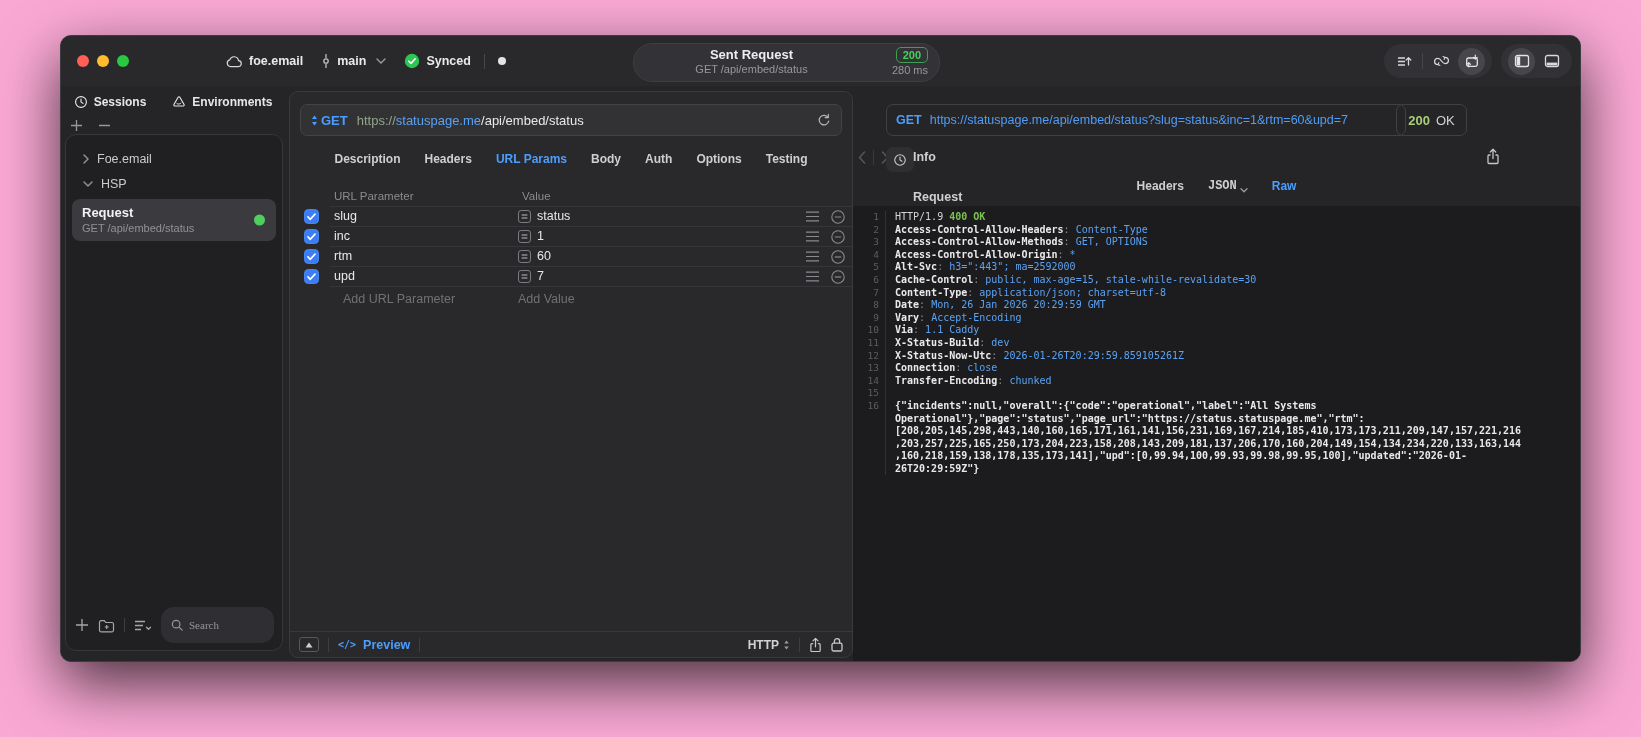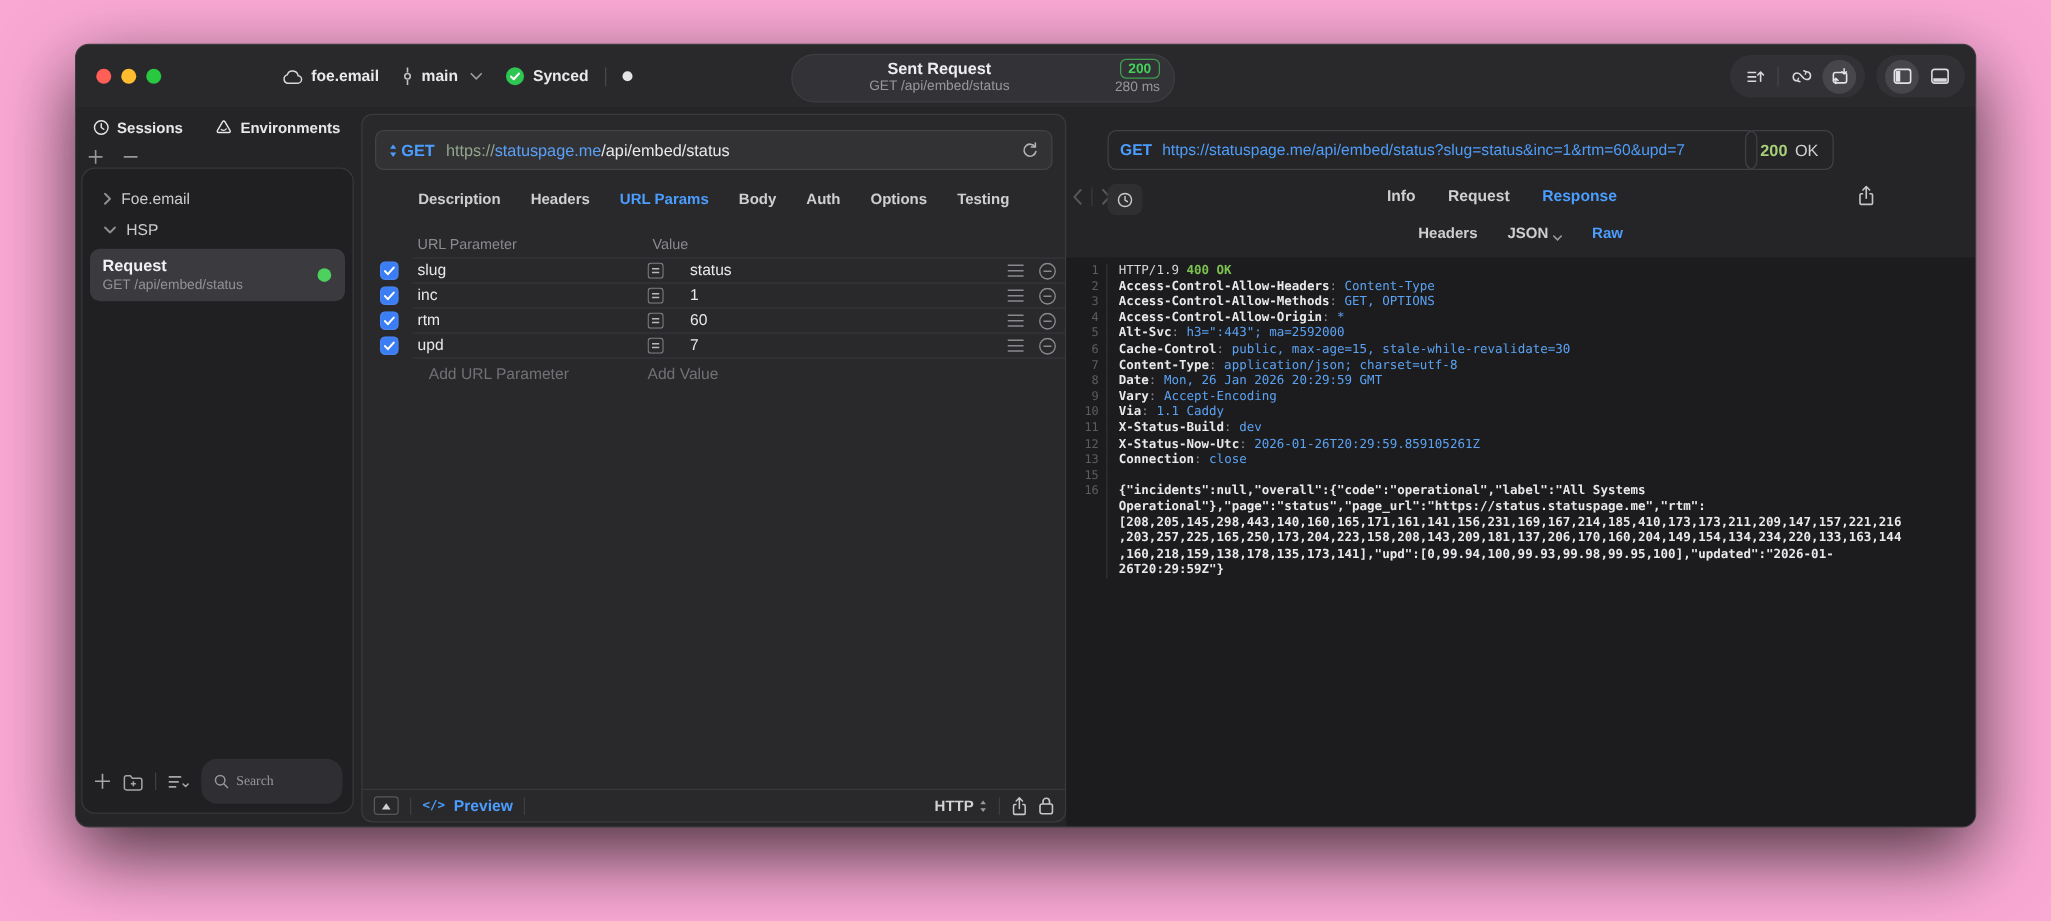--- a/index.html
+++ b/index.html
@@ -71,21 +71,21 @@
   .mid-tabs{position:absolute;top:60px;left:0;right:0;display:flex;justify-content:center;gap:24px;}
   .tab{font-size:12px;font-weight:600;color:#cfcfd2;}
   .tab.active{color:#4b9eff;}
   .ptable{position:absolute;top:98px;left:0;right:0;}
   .phead{position:relative;height:17px;font-size:11.5px;color:#8b8b8f;}
   .phead .col1{position:absolute;left:44px;top:0}.phead .col2{position:absolute;left:232px;top:0}
   .phead::after,.prow::after{content:"";position:absolute;left:40px;right:0;bottom:0;height:1px;background:#36363a;}
   .prow{position:relative;height:20px;}
   .p-check{position:absolute;left:14px;top:2px;display:flex;}
   .p-name{position:absolute;left:44px;top:2px;font-size:12.5px;color:#e8e8ea;}
-  .p-valwrap{position:absolute;left:228px;top:2px;display:flex;align-items:center;gap:21px;}
+  .p-valwrap{position:absolute;left:228px;top:2px;display:flex;align-items:center;gap:6px;}
   .p-val{font-size:12.5px;color:#e8e8ea;}
   .p-menu{position:absolute;right:33px;top:4px;display:flex;}
   .p-del{position:absolute;right:7px;top:3px;display:flex;}
   .paddrow{position:relative;height:22px;font-size:12.5px;color:#717175;}
   .paddrow .a1{position:absolute;left:53px;top:5px}.paddrow .a2{position:absolute;left:228px;top:5px}
   .mid-footer{position:absolute;left:0;right:0;bottom:0;height:25px;border-top:1px solid #39393c;
               display:flex;align-items:center;padding:0 9px;gap:9px;}
   .vd{width:1px;height:14px;background:#3e3e42;}
   .collapse-btn{width:18px;height:13px;border:1px solid #58585c;border-radius:3px;display:flex;
                 align-items:center;justify-content:center;}
@@ -102,21 +102,21 @@
   .resp-url .m{color:#4b9eff;font-size:12.5px;font-weight:700;flex:none;}
   .resp-url .u{color:#4f9df8;font-size:12.5px;white-space:nowrap;}
   .resp-status{position:absolute;left:543px;top:18px;width:69px;height:30px;border:1px solid #414145;
                border-radius:7px;display:flex;align-items:center;justify-content:center;gap:6px;}
   .resp-status .code{font-size:13px;font-weight:700;color:#a6cf77;}
   .resp-status .ok{font-size:13px;color:#d2d2d4;}
   .resp-toolbar{position:absolute;left:0;right:0;top:60px;height:28px;}
   .navarrows{position:absolute;left:5px;top:4px;display:flex;gap:7px;align-items:center;}
   .clock-btn{position:absolute;left:33px;top:1px;width:28px;height:25px;background:#2f2f32;border-radius:7px;
              display:flex;align-items:center;justify-content:center;color:#c9c9cc;}
-  .resp-tabs{position:absolute;left:60px;right:90px;top:4px;display:flex;justify-content:center;gap:26px;}
+  .resp-tabs{position:absolute;left:60px;right:90px;top:4px;display:flex;justify-content:center;gap:26px;flex-direction:column;}
   .resp-tabs .tab{font-size:12.5px;}
   .resp-share{position:absolute;right:80px;top:2px;color:#c6c6c8;display:flex;}
   .resp-subtabs{position:absolute;left:0;right:0;top:93px;display:flex;justify-content:center;gap:24px;align-items:center;}
   .subchev{margin-left:3px;}
   .resp-code{position:absolute;left:0;right:0;top:120px;bottom:0;background:#1c1c1e;
              font-family:"DejaVu Sans Mono",monospace;font-size:10px;line-height:12.6px;padding-top:5px;overflow:hidden;}
   .code-line{display:flex;min-height:12.6px;}
   .ln{flex:none;width:26px;text-align:right;padding-right:6px;border-right:1px solid #323235;color:#5d5d61;
       font-size:9.5px;}
   .lc{flex:1;min-width:0;padding-left:9px;white-space:pre-wrap;overflow-wrap:break-word;max-width:630px;}
@@ -546,21 +546,21 @@
             </span>
           <span class="resp-share">
             <svg width="14" height="17" viewBox="0 0 14 17">
                 <path d="M7 10.5V1.5M4.3 4L7 1.3 9.7 4" fill="none" stroke="#c6c6c8" stroke-width="1.3" stroke-linecap="round" stroke-linejoin="round"></path>
                 <path d="M4.5 7H3a1 1 0 0 0-1 1v6.5a1 1 0 0 0 1 1h8a1 1 0 0 0 1-1V8a1 1 0 0 0-1-1H9.5" fill="none" stroke="#c6c6c8" stroke-width="1.3"></path>
               </svg>
           </span>
         </div>
         <div class="resp-subtabs" id="resp-subtabs">
             <span class="tab">Headers</span>
-            <span class="tab" style="display: flex; align-items: flex-end;">JSON<svg class="subchev" width="8" height="5" viewBox="0 0 8 5">
+            <span class="tab" style="display: flex; align-items: flex-end; font-family: Liberation Mono, monospace;">JSON<svg class="subchev" width="8" height="5" viewBox="0 0 8 5">
                 <path d="M1 0.8l3 3 3-3" fill="none" stroke="#9a9a9e" stroke-width="1.3" stroke-linecap="round"></path>
               </svg></span>
             <span class="tab active">Raw</span>
           </div>
         <div class="resp-code">
           <div id="code-lines">
               <div class="code-line">
                 <span class="ln">1</span>
                 <span class="lc "><span class="c-plain">HTTP/1.9 </span><span class="c-green">400 OK</span></span>
               </div>
@@ -606,20 +606,24 @@
               </div>
               <div class="code-line">
                 <span class="ln">12</span>
                 <span class="lc "><span class="c-name">X-Status-Now-Utc</span><span class="c-dim">: </span><span class="c-val">2026-01-26T20:29:59.859105261Z</span></span>
               </div>
               <div class="code-line">
                 <span class="ln">13</span>
                 <span class="lc "><span class="c-name">Connection</span><span class="c-dim">: </span><span class="c-val">close</span></span>
               </div>
               <div class="code-line">
+                <span class="ln">14</span>
+                <span class="lc "><span class="c-name">Transfer-Encoding</span><span class="c-dim">: </span><span class="c-val">chunked</span></span>
+              </div>
+              <div class="code-line">
                 <span class="ln">15</span>
                 <span class="lc "></span>
               </div>
               <div class="code-line">
                 <span class="ln">16</span>
                 <span class="lc "><span class="c-body">{"incidents":null,"overall":{"code":"operational","label":"All Systems Operational"},"page":"status","page_url":"https://status.statuspage.me","rtm":[208,205,145,298,443,140,160,165,171,161,141,156,231,169,167,214,185,410,173,173,211,209,147,157,221,216,203,257,225,165,250,173,204,223,158,208,143,209,181,137,206,170,160,204,149,154,134,234,220,133,163,144,160,218,159,138,178,135,173,141],"upd":[0,99.94,100,99.93,99.98,99.95,100],"updated":"2026-01-26T20:29:59Z"}</span></span>
               </div>
             </div>
         </div>
       </div>

